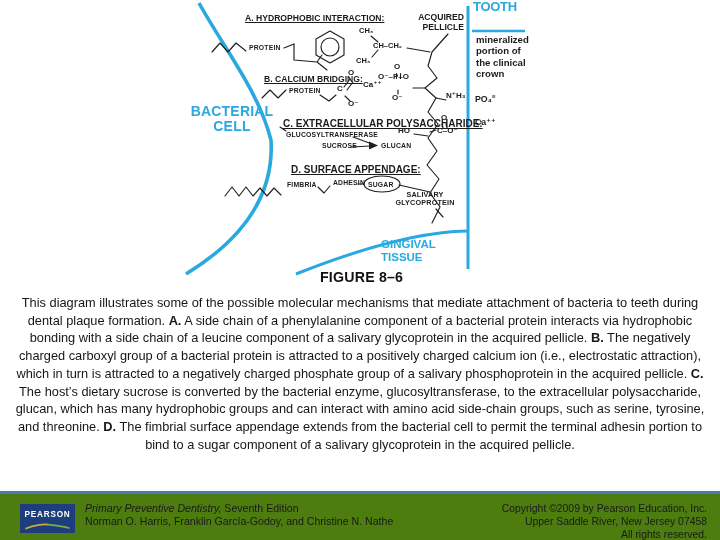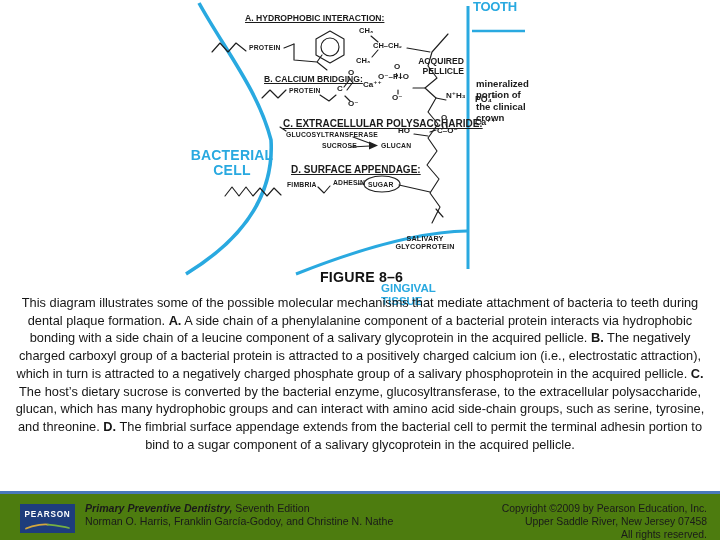--- a/index.html
+++ b/index.html
@@ -7,36 +7,36 @@
   *{margin:0;padding:0;box-sizing:border-box;}
   html,body{background:#ffffff;}
   .page{position:relative;width:720px;height:540px;background:#ffffff;overflow:hidden;
         font-family:"Liberation Sans","DejaVu Sans",sans-serif;color:var(--ink);}
   .fig{position:absolute;left:0;top:0;width:720px;height:292px;}
   .fig svg{position:absolute;left:0;top:0;}
   .dl{position:absolute;font-weight:bold;color:var(--ink);white-space:nowrap;
       font-family:"Liberation Sans","DejaVu Sans",sans-serif;line-height:1.1;}
   .cy{color:var(--cyan);}
   .ul{text-decoration:underline;}
-  .wrap{white-space:normal;margin-top:44px;}
+  .wrap{white-space:normal;}
   .sup{font-size:6.5px;position:relative;top:-3px;}
   .figure-title{position:absolute;left:320px;top:269px;font-size:14.2px;font-weight:bold;
       letter-spacing:0.2px;color:#111;}
   .caption{position:absolute;left:10px;top:294px;width:700px;text-align:center;
       font-size:12.8px;line-height:17.7px;color:#161616;}
   .caption .bold{font-weight:bold;}
   .divider{position:absolute;left:0;top:491px;width:720px;height:2.5px;background:var(--divider_blue);}
   .footer{position:absolute;left:0;top:494px;width:720px;height:46px;background:#4d7c0f;}
   .logo{position:absolute;left:20px;top:10px;width:55px;height:29px;background:var(--navy);
       text-align:center;}
   .logo .ptext{display:block;margin-top:6px;font-size:8.2px;font-weight:bold;color:#ffffff;
       letter-spacing:0.8px;}
   .logo svg{position:absolute;left:0;bottom:2px;}
   .booktitle{position:absolute;left:85px;top:8px;font-size:10.6px;line-height:13.2px;color:#1a1a1a;}
-  .booktitle .it{font-style:italic;font-weight:bold;}
+  .booktitle .it{font-style:italic;}
   .copyright{position:absolute;right:13px;top:8px;font-size:10.4px;line-height:13px;
       text-align:right;color:#1a1a1a;}
   .s-cyan{stroke:var(--cyan);fill:none;}
   .s-blk{stroke:#1f1f1f;fill:none;stroke-width:1.15;stroke-linecap:round;stroke-linejoin:round;}
 </style>
 </head>
 <body>
 
 <div class="page">
 

